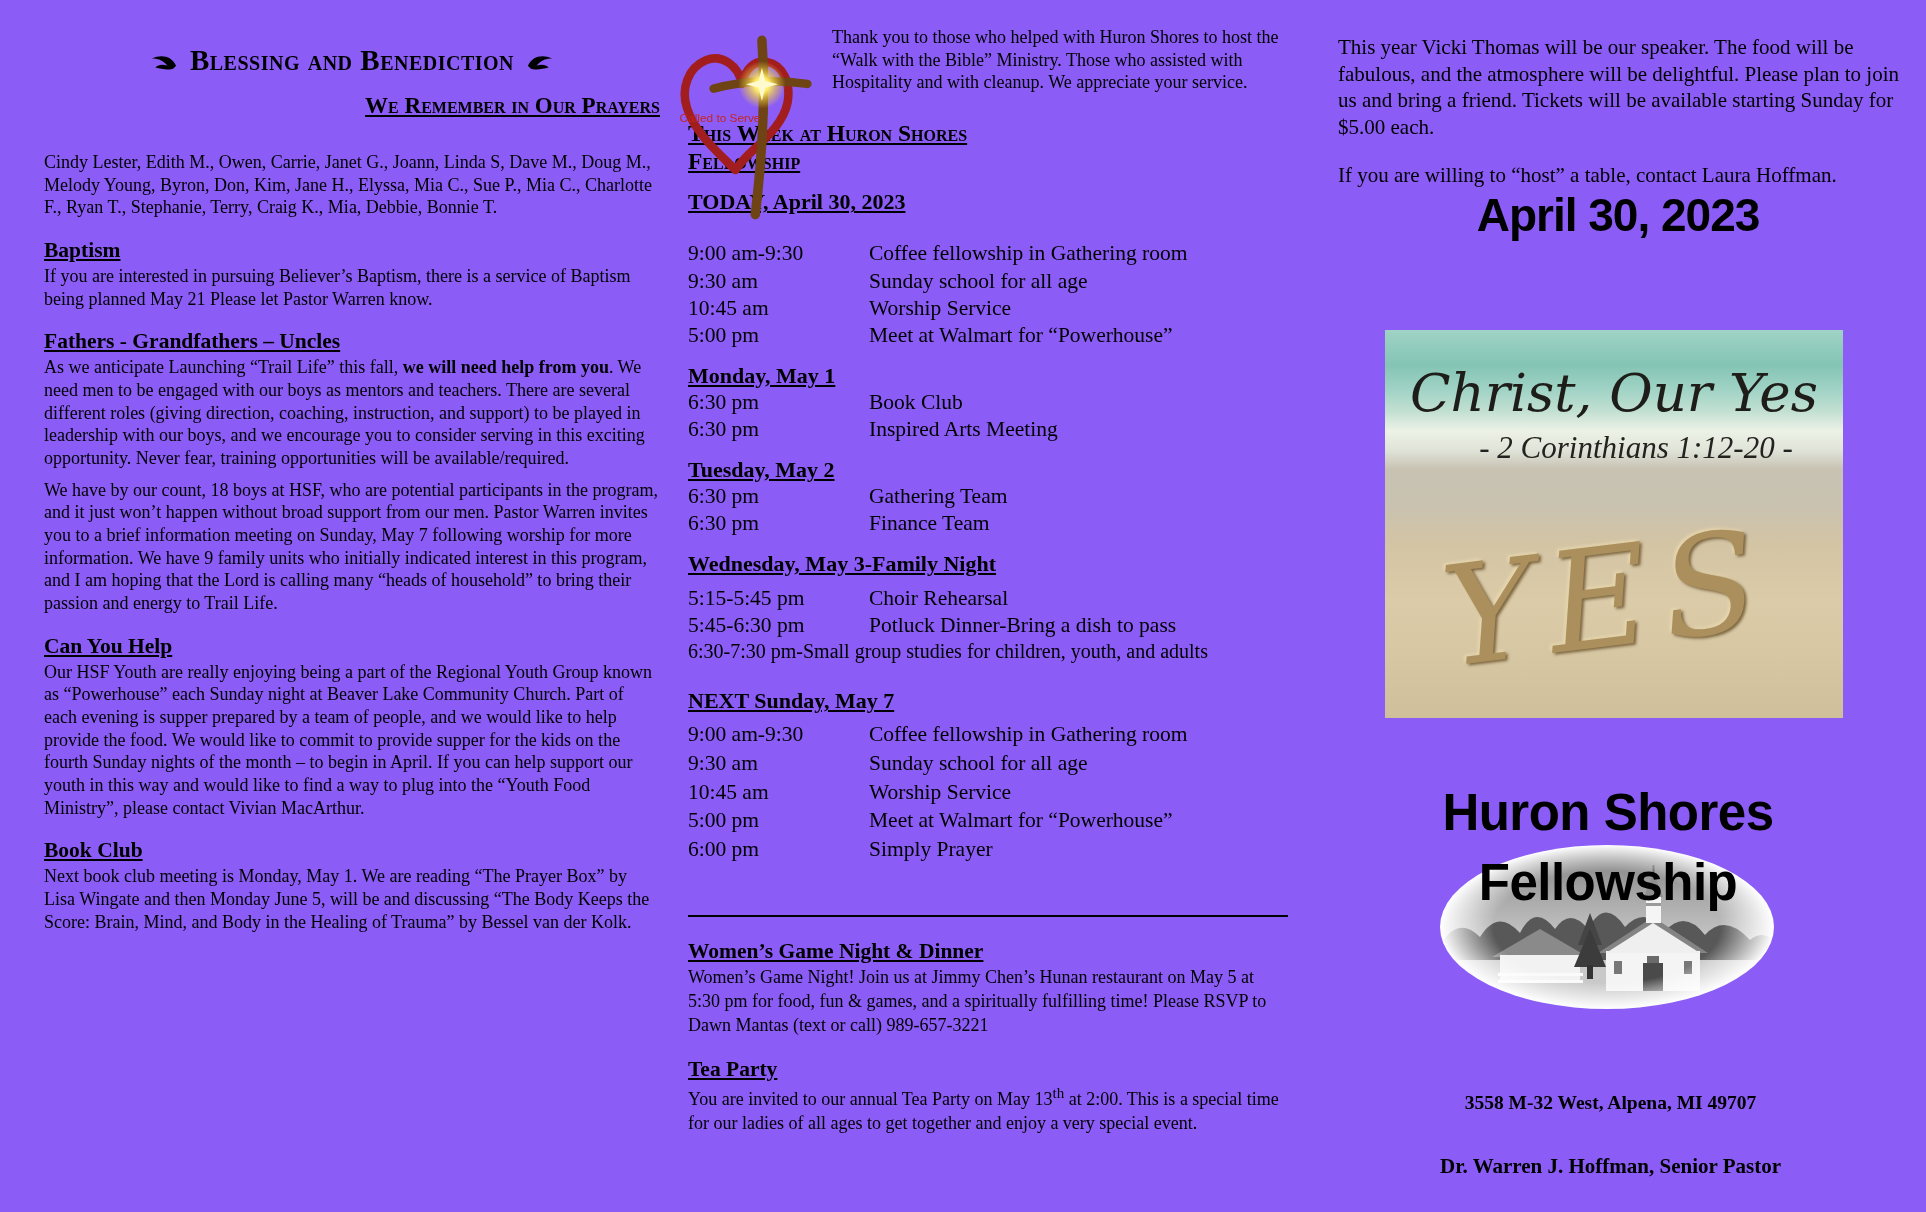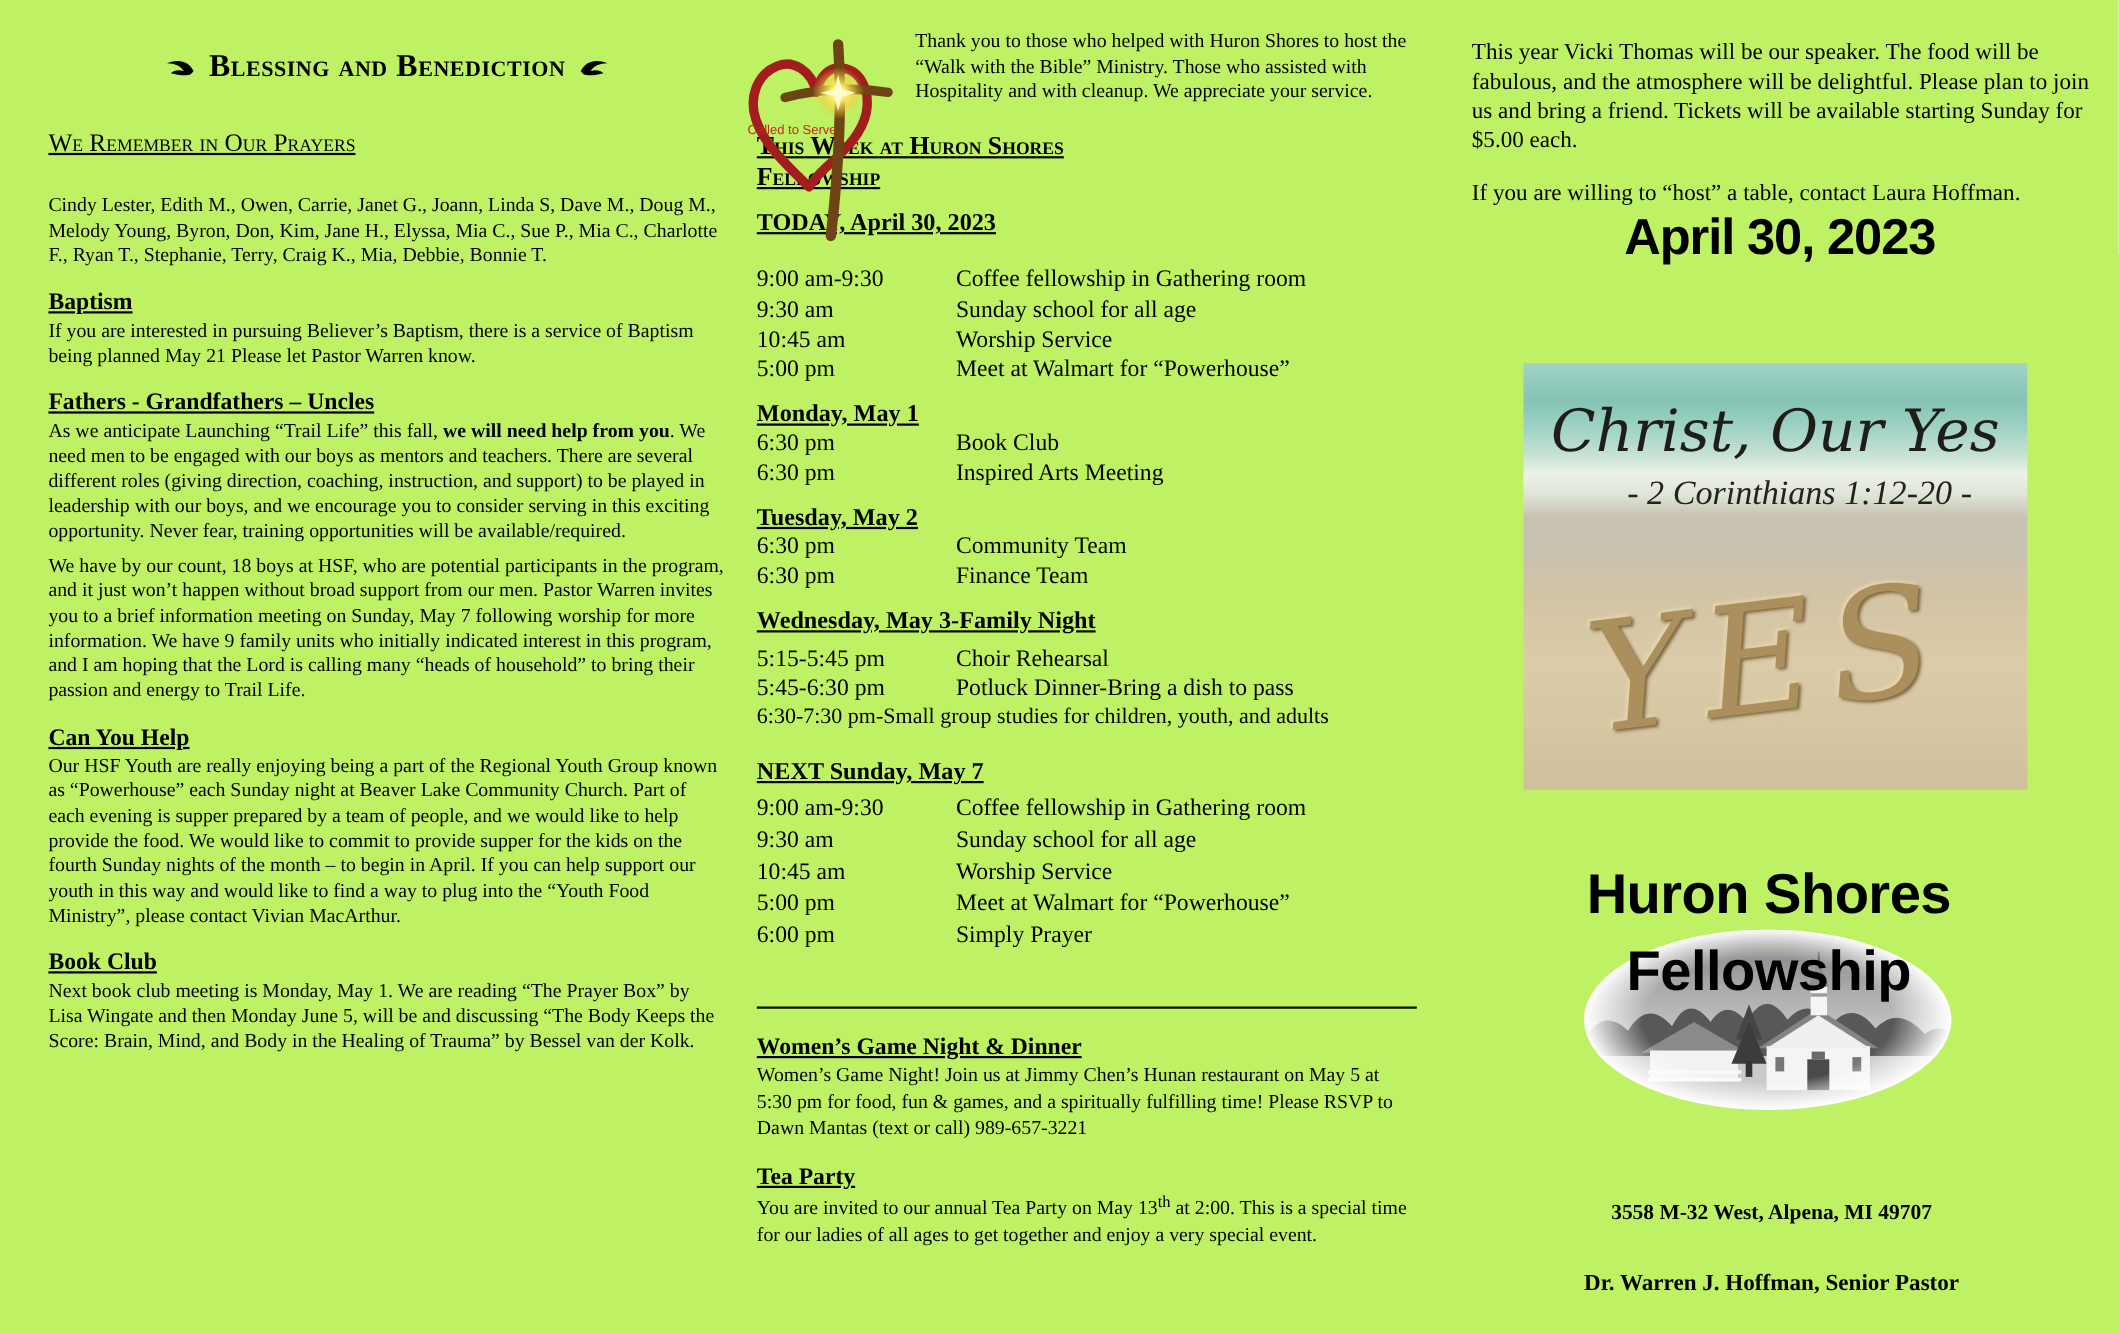--- a/index.html
+++ b/index.html
@@ -1,31 +1,31 @@
 <!DOCTYPE html>
 <html><head>
 <meta charset="utf-8">
 <style>
   * { margin:0; padding:0; box-sizing:border-box; }
   html,body { width:1926px; height:1212px; }
   body { background:#ffffff; font-family:"Liberation Serif","DejaVu Serif",serif; color:#000; overflow:hidden; }
-  .page { position:relative; width:1926px; height:1212px; background:#bef264; }
+  .page { position:relative; width:1926px; height:1212px; background:#8b5cf6; }
   .col { position:absolute; }
   .col1 { left:44px; top:44px; width:616px; }
   .col2 { left:688px; top:26px; width:600px; }
   .col3 { left:1338px; top:30px; width:578px; height:1176px; }
 
   .body-text { font-size:18px; line-height:1.26; }
 
   
   .bb-title { text-align:center; font-weight:bold; font-variant:small-caps; font-size:29px; letter-spacing:.5px; }
   .orn { display:inline-block; vertical-align:middle; margin:0 5px; }
   .orn svg { display:block; }
   .orn.flip svg { transform:scaleX(-1); }
-  .prayers-heading { text-align:left; font-weight:normal; font-variant:small-caps; font-size:23px; text-decoration:underline; margin-top:40px; }
+  .prayers-heading { text-align:right; font-weight:bold; font-variant:small-caps; font-size:23px; text-decoration:underline; margin-top:16px; }
   .prayer-list { margin-top:32px; }
   .sec-heading { font-size:21.5px; font-weight:bold; text-decoration:underline; margin-top:19px; margin-bottom:2px; }
   .p-gap { margin-top:9px; }
 
   
   .c2-header { position:relative; }
   .logo { position:absolute; left:-16px; top:2px; width:142px; height:196px; }
   .thankyou { margin-left:144px; width:452px; }
   .this-week { text-align:left; font-weight:bold; font-variant:small-caps; font-size:23.5px; line-height:1.18; margin-top:26px; }
   .this-week .u { text-decoration:underline; }
@@ -168,21 +168,21 @@
           </div>
         </div>
     </div>
 
     <div class="day-sec">
       <div class="day-heading">Tuesday, May 2</div>
       <div>
 
           <div class="sched-row">
             <span>6:30 pm</span>
-            <span>Community Team</span>
+            <span>Gathering Team</span>
           </div>
 
           <div class="sched-row">
             <span>6:30 pm</span>
             <span>Finance Team</span>
           </div>
         </div>
     </div>
 
     <div class="day-sec wed">

